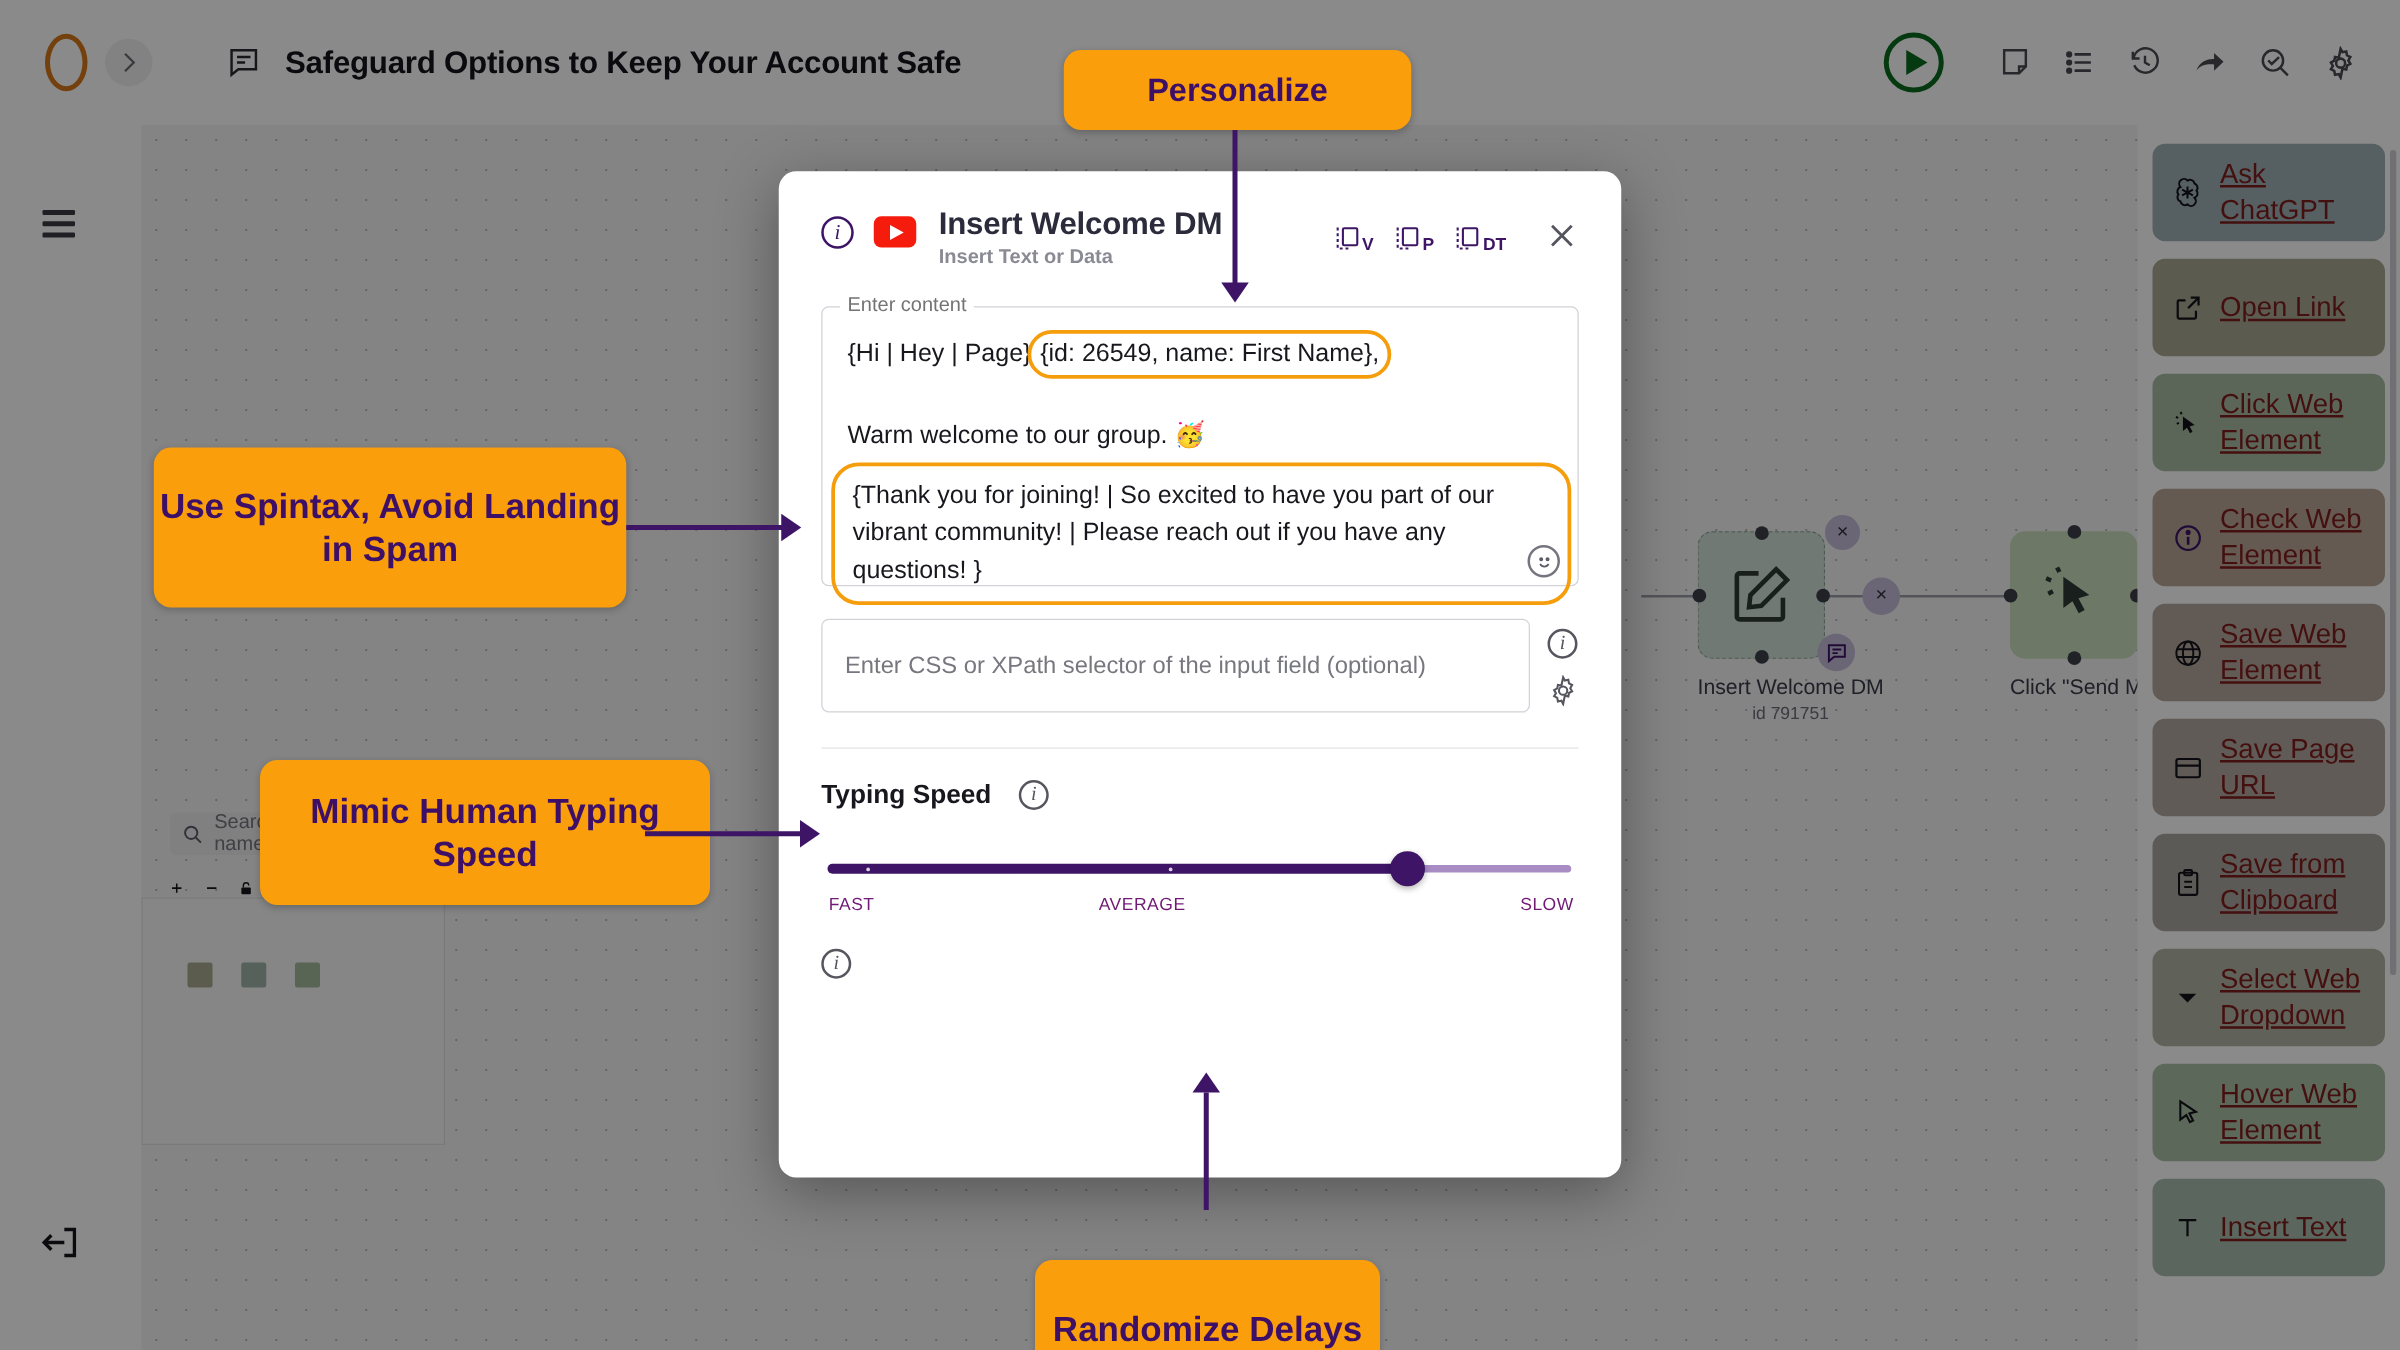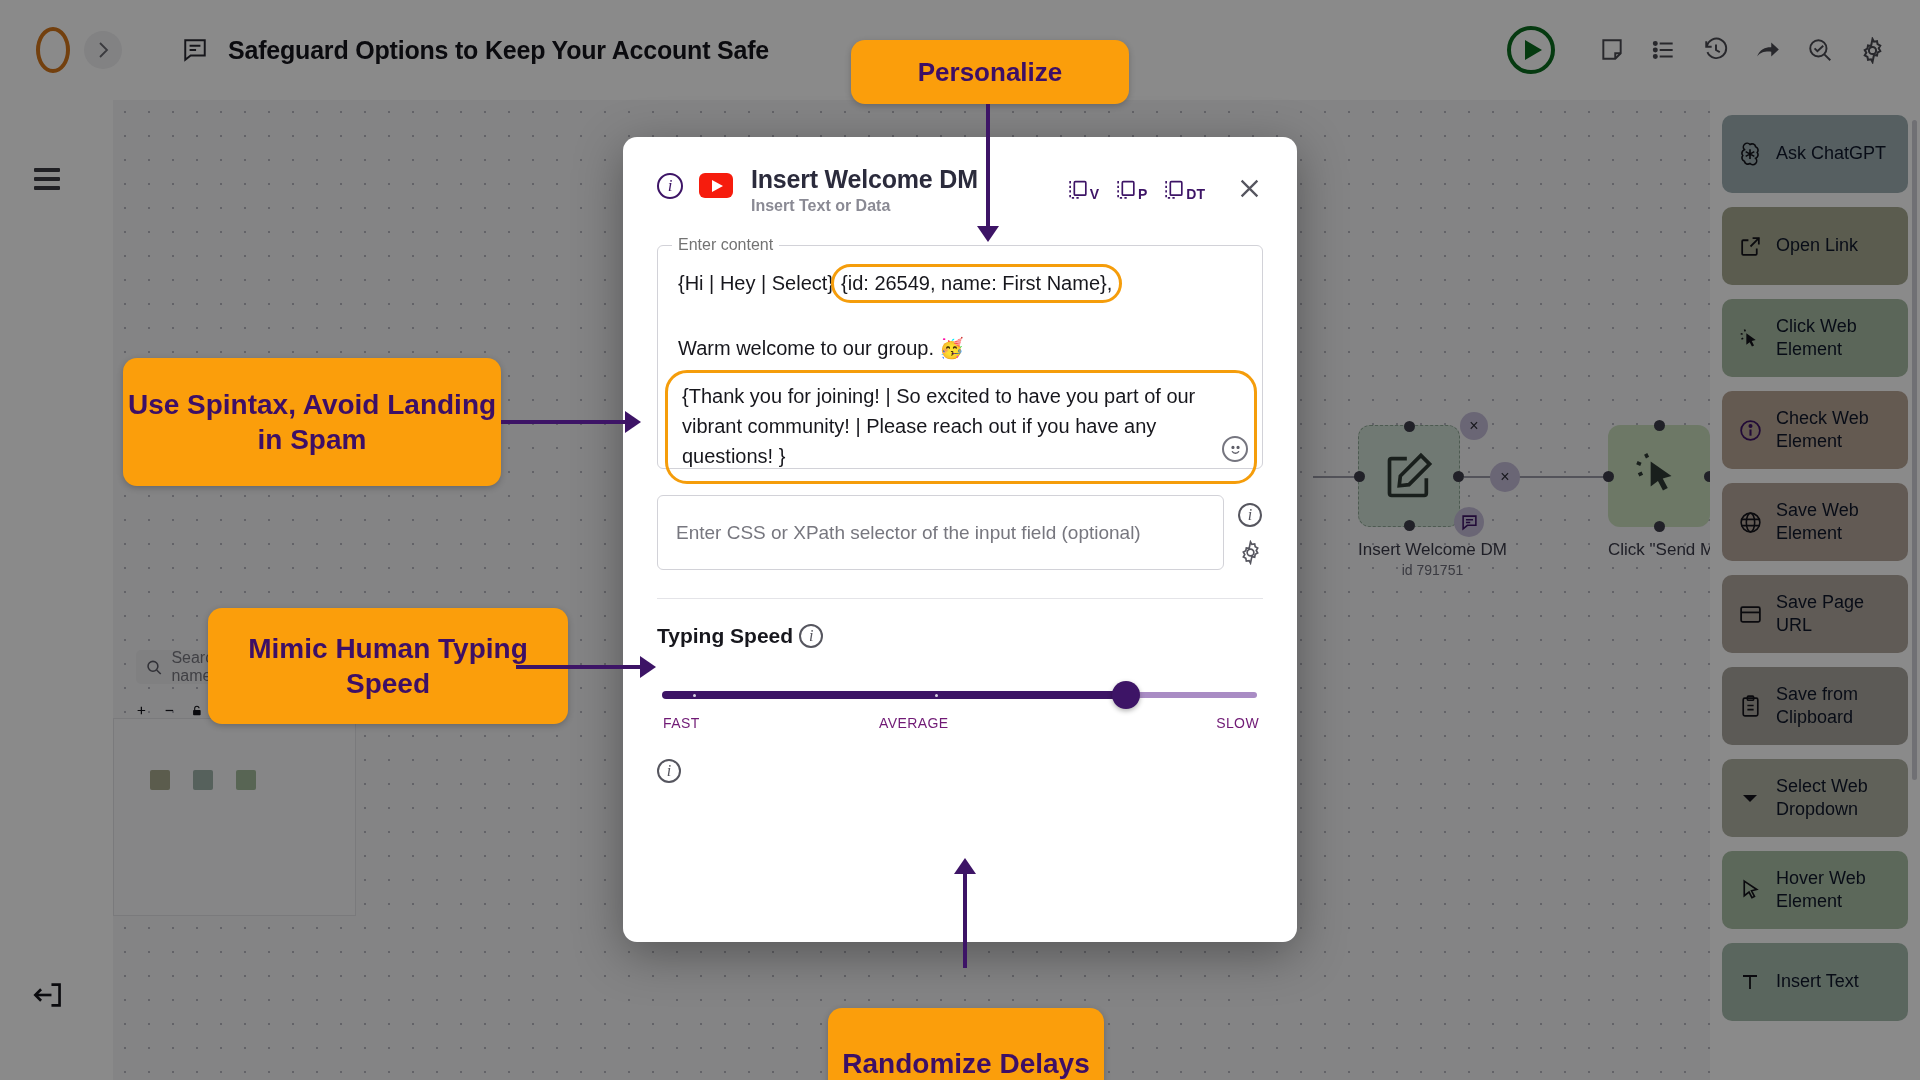--- a/index.html
+++ b/index.html
@@ -148,21 +148,21 @@
     padding: 15px 12px 0 12px;
     overflow: hidden;
     z-index: 4;
   }
   .act {
     height: 78px; border-radius: 10px;
     display: flex; align-items: center; gap: 12px;
     padding: 0 14px; margin-bottom: 14px;
   }
   .act .ico { flex: 0 0 28px; display:flex; align-items:center; justify-content:center; }
-  .act .lbl { font-size: 18px; color: #0f172a; line-height: 1.3; }
+  .act .lbl { font-size: 22px; color: #7f1d1d; line-height: 1.3; text-decoration: underline; }
   .rail-scroll {
     position: absolute; right: 3px; top: 20px; width: 5px; height: 660px;
     background: #cfcfd6; border-radius: 3px;
   }
   .fab {
     position: absolute; right: 32px; bottom: 42px;
     width: 62px; height: 62px; border-radius: 50%;
     background: #e09000;
     display: flex; align-items: center; justify-content: center;
     box-shadow: 0 3px 10px rgba(0,0,0,.25);
@@ -261,21 +261,21 @@
   .sel-icons { display: flex; flex-direction: column; gap: 13px; padding-top: 8px; color:#56565f;}
   .circ-i {
     width: 24px; height: 24px; border-radius: 50%;
     border: 2px solid #56565f; color: #56565f;
     display:flex; align-items:center; justify-content:center;
     font-family: "Liberation Serif", serif; font-size: 16px; font-style: italic;
   }
 
   .divider { height: 1px; background: #e4e4e8; margin-top: 28px; }
 
-  .speed-row { display: flex; align-items: flex-end; gap: 6px; margin-top: 25px;}
+  .speed-row { display: flex; align-items: flex-end; gap: 22px; margin-top: 25px;}
   .speed-lbl { font-size: 21px; font-weight: bold; color: #17171d; }
 
   
   .slider-wrap { margin-top: 38px; position: relative; height: 18px; }
   .track-filled {
     position: absolute; left: 5px; top: 5px; width: 466px; height: 8px;
     background: #3d1466; border-radius: 4px;
   }
   .track-rest {
     position: absolute; left: 466px; top: 6px; right: 6px; height: 6px;
@@ -640,21 +640,21 @@
         <svg width="27" height="27" viewBox="0 0 24 24" stroke="#55555f" stroke-width="2">
             <path d="M5 5l14 14M19 5L5 19"></path>
           </svg>
       </div>
     </div>
   </div>
 
   <div class="fieldset">
     <legend>Enter content</legend>
     <div class="ta-line">
-      <span>{Hi | Hey | Select}</span><span class="hl-inline">{id: 26549, name: First Name},</span>
+      <span>{Hi | Hey | Page}</span><span class="hl-inline">{id: 26549, name: First Name},</span>
     </div>
     <div class="ta-line ta-line2">Warm welcome to our group. 🥳</div>
     <div class="hl-block">
       <div class="ta-line">{Thank you for joining!  | So excited to have you part of our vibrant community! | Please reach out if you have any questions! }</div>
     </div>
     <div class="emoji-btn">
       <svg width="17" height="17" viewBox="0 0 20 20" fill="none" stroke="#5c5c66" stroke-width="1.6">
         <path d="M6 12a4.5 4.5 0 0 0 8 0"></path>
           <circle cx="7" cy="7.5" r="1.1" fill="#5c5c66"></circle>
           <circle cx="13" cy="7.5" r="1.1" fill="#5c5c66"></circle>

